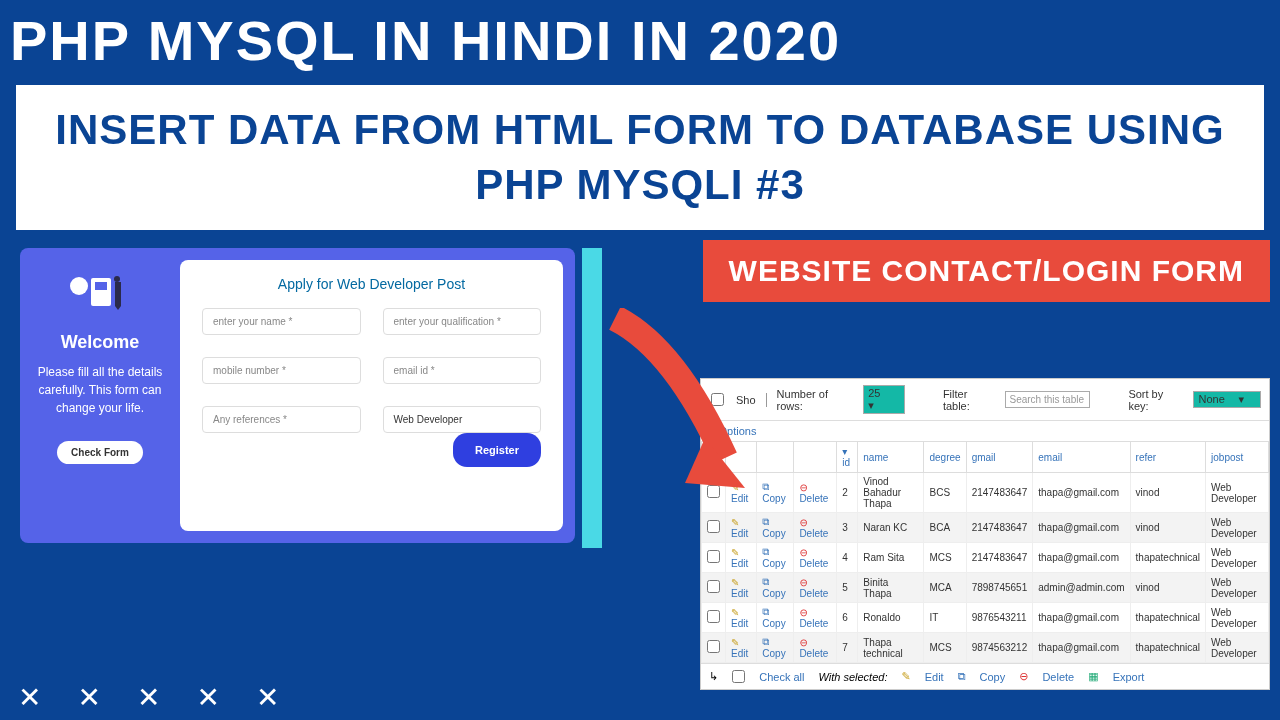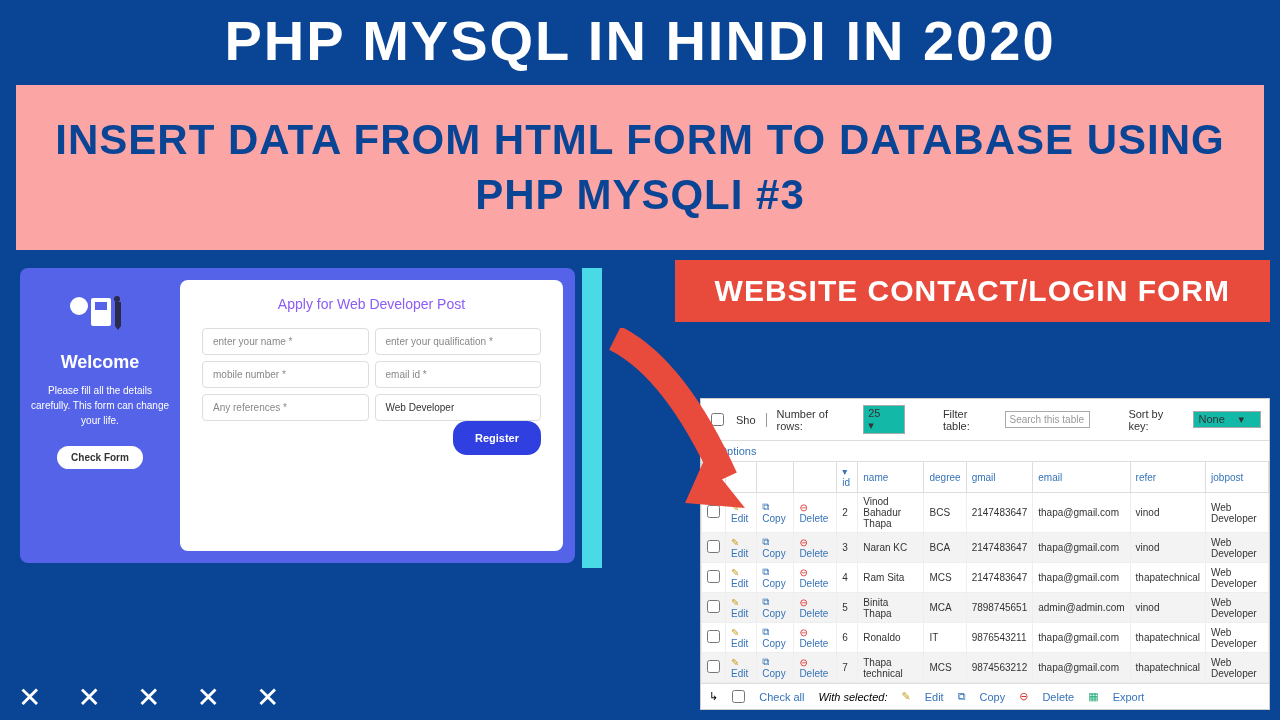--- a/index.html
+++ b/index.html
@@ -1,36 +1,36 @@
 <!DOCTYPE html>
 <html><head>
 <meta charset="utf-8">
 <style>
 *{margin:0;padding:0;box-sizing:border-box;font-family:Arial,sans-serif}
 body{width:1280px;height:720px;background:#0a4494;position:relative;overflow:hidden}
-.top-title{color:#fff;font-size:56px;font-weight:900;text-align:center;padding:8px 10px 12px;letter-spacing:2px;font-family:Impact,sans-serif}
-.subtitle-box{background:#fca5a5;margin:0 16px;padding:28px 20px}
+.top-title{color:#fff;font-size:56px;font-weight:900;text-align:left;padding:8px 10px 12px;letter-spacing:2px;font-family:Impact,sans-serif}
+.subtitle-box{background:#ffffff;margin:0 16px;padding:18px 20px}
 .subtitle{color:#0a4494;font-size:42px;font-weight:900;text-align:center;letter-spacing:1px;font-family:Impact,sans-serif;line-height:1.3}
 .content{position:relative;margin-top:18px;padding:0 10px}
 
 .form-card{position:absolute;left:20px;top:0;width:555px;height:295px;background:#5563e8;border-radius:8px;display:flex}
 .form-left{width:160px;padding:18px 8px;text-align:center;color:#fff}
 .icon-group{margin:6px auto 10px;width:70px;height:50px;position:relative}
 .icon-group svg{width:100%;height:100%}
 .welcome{font-size:18px;font-weight:600;margin-bottom:10px}
-.small{font-size:10px;line-height:1.5;margin-bottom:18px}
+.small{font-size:12px;line-height:1.5;margin-bottom:24px}
 .check-btn{background:#fff;color:#333;border-radius:14px;padding:6px 14px;font-size:10px;font-weight:600;display:inline-block}
 .form-right{flex:1;background:#fff;border-radius:8px;margin:12px 12px 12px 0;padding:16px 22px}
-.form-title{text-align:center;font-size:14px;color:#8b5cf6;margin-bottom:16px}
-.field-grid{display:grid;grid-template-columns:1fr 1fr;gap:6px}
+.form-title{text-align:center;font-size:14px;color:#0369a1;margin-bottom:16px}
+.field-grid{display:grid;grid-template-columns:1fr 1fr;gap:22px}
 .field{border:1px solid #ddd;border-radius:4px;padding:7px 10px;font-size:10px;color:#888}
 .field.filled{color:#333}
 .register-btn{background:#2f3fe0;color:#fff;border-radius:14px;padding:11px 22px;font-size:11px;font-weight:600;float:right;margin-top:0}
 
-.callout{position:absolute;right:10px;top:-8px;background:#e84b3c;color:#fff;padding:14px 40px;font-size:30px;font-weight:900;letter-spacing:1px;font-family:Impact,sans-serif}
+.callout{position:absolute;right:10px;top:-8px;background:#e84b3c;color:#fff;padding:14px 26px;font-size:30px;font-weight:900;letter-spacing:1px;font-family:Impact,sans-serif}
 .arrow{position:absolute;left:595px;top:60px;width:180px;height:200px;z-index:5}
 
 .db-panel{position:absolute;right:10px;top:130px;width:570px;background:#fff;border:1px solid #ccc;font-size:11px}
 .db-bar{display:flex;align-items:center;gap:10px;padding:6px 8px;border-bottom:1px solid #ddd;color:#333}
 .db-bar input[type=checkbox]{margin:0 2px}
 .db-bar .sel{border:1px solid #aaa;padding:1px 16px 1px 4px;background:#14b8a6;font-size:11px}
 .db-bar .search{border:1px solid #aaa;padding:2px 4px;width:90px;font-size:10px;color:#999}
 .options{color:#3673b9;font-size:11px;padding:4px 8px}
 .tbl{width:100%;border-collapse:collapse;font-size:10px}
 .tbl th{background:#fff;border:1px solid #ddd;padding:4px 5px;text-align:left;color:#3673b9;font-weight:normal}

